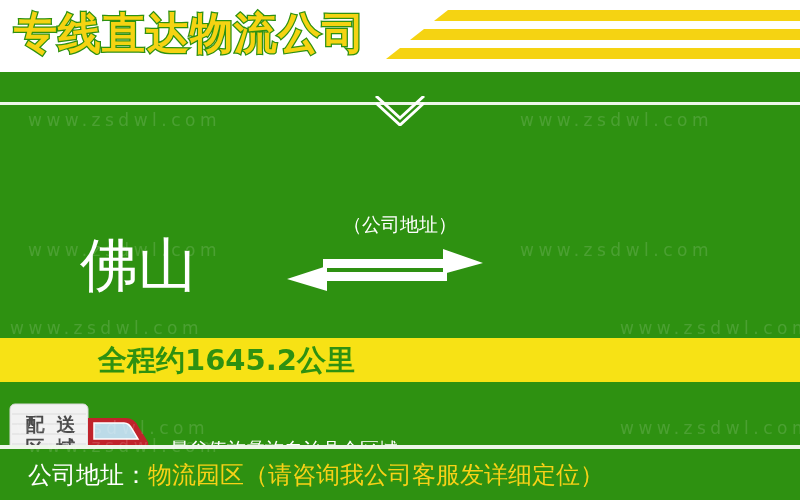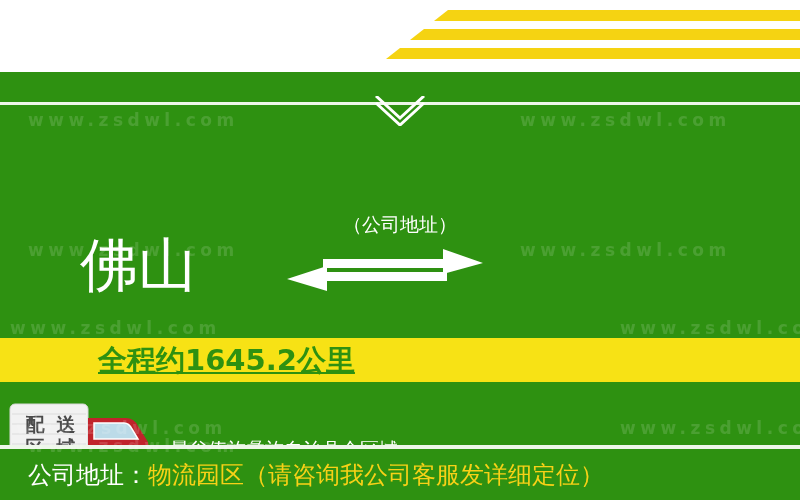--- a/index.html
+++ b/index.html
@@ -49,21 +49,21 @@
   }
   .chevron{
     position:absolute;left:374px;top:24px;width:52px;height:30px;
   }
   .chevron svg{display:block;}
 
   
   .wm{
     position:absolute;
     color:rgba(255,255,255,0.14);
-    font-size:17px;letter-spacing:4.5px;font-weight:bold;
+    font-size:17px;letter-spacing:4.5px;font-weight:normal;
     white-space:nowrap;pointer-events:none;
     font-family:"DejaVu Sans","Liberation Sans",sans-serif;
   }
 
   
   .city{
     position:absolute;top:158px;
     font-size:58px;line-height:70px;font-weight:normal;
     color:#ffffff;white-space:nowrap;
   }
@@ -85,21 +85,21 @@
 
   
   .yellow-band{
     position:absolute;left:0;top:266px;width:800px;height:44px;
     background:#F7E215;
   }
   .band-text{
     position:absolute;top:0;height:44px;line-height:44px;
     color:#2E9111;font-size:29px;font-weight:bold;white-space:nowrap;
   }
-  .band-dist{left:98px;text-decoration:underline;}
+  .band-dist{left:98px;}
   .band-time{left:424px;}
 
   
   .truck{position:absolute;left:8px;top:330px;width:152px;height:72px;}
   .truck svg{display:block;}
   .truck-label{
     position:absolute;left:20px;top:340px;width:62px;height:48px;
     display:flex;flex-wrap:wrap;align-content:center;justify-content:center;
     font-size:19px;line-height:23px;color:#4b4b4b;font-weight:bold;
     letter-spacing:1px;
@@ -124,20 +124,21 @@
     font-size:24px;line-height:34px;white-space:nowrap;color:#ffffff;
   }
   .footer-line .addr{color:#F7D117;}
 </style>
 </head>
 <body>
 
 <div class="poster">
 
   <div class="header">
+    <div class="header-title">专线直达物流公司</div>
     <div class="stripes">
       <div class="stripe s1"></div>
       <div class="stripe s2"></div>
       <div class="stripe s3"></div>
     </div>
   </div>
 
   <div class="body-green">
 
     <div class="top-rule"></div>

